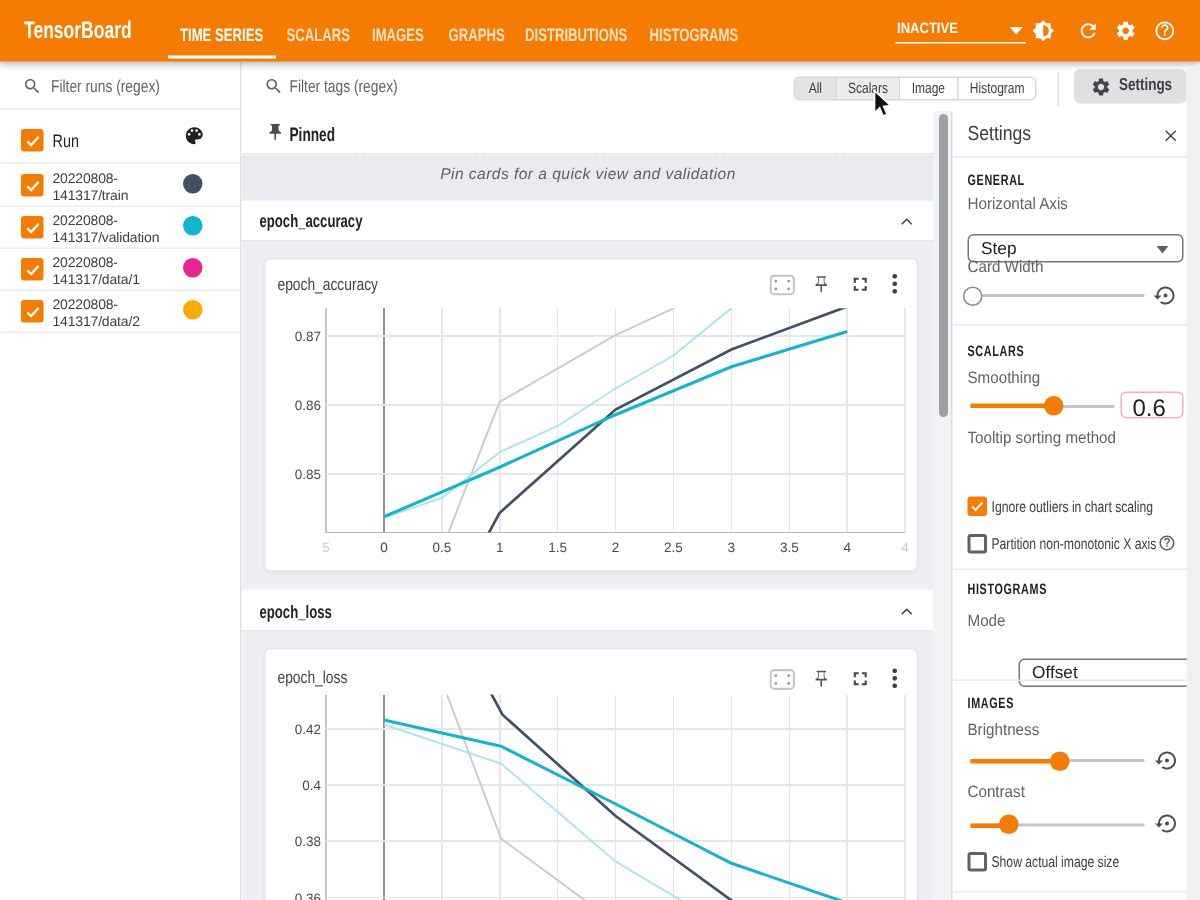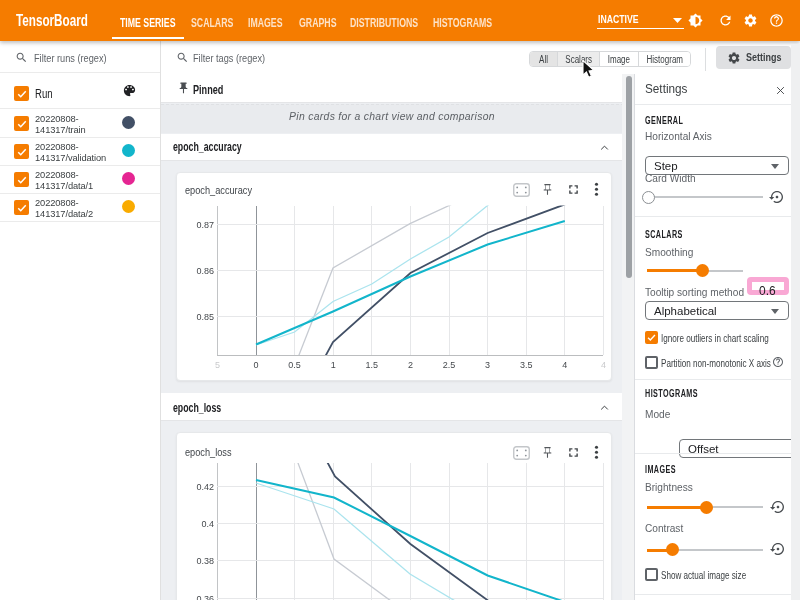--- a/index.html
+++ b/index.html
@@ -57,21 +57,21 @@
 .psel { position:absolute; left:10px; width:144px; height:19px; border:1px solid #72767a; border-radius:4px; background:#fff; font-size:11.5px; color:#202124; padding:3px 0 0 8px; }
 .psel:after { content:""; position:absolute; right:9px; top:7px; border-left:4px solid transparent; border-right:4px solid transparent; border-top:5px solid #5f6368; }
 .pcheck { position:absolute; left:10px; width:13px; height:13px; border-radius:2px; }
 .pcheck.on { background:#f57c00; }
 .pcheck.off { border:2px solid #5f6368; background:#fff; }
 .pchecklabel { position:absolute; left:26px; font-size:10.4px; color:#3c4043; white-space:nowrap; transform:scaleX(0.78); transform-origin:0 0; }
 .slider-track { position:absolute; height:2px; background:#c4c7ca; }
 .slider-fill { position:absolute; height:3px; background:#f57c00; }
 .sthumb { position:absolute; width:13px; height:13px; border-radius:50%; background:#f57c00; }
 .sthumb.empty { background:#fff; border:1.4px solid #8b8f93; }
-#smoothval { position:absolute; left:112px; width:42px; height:18px; border:5px solid #f9a8d4; border-radius:4px; font-size:12px; color:#202124; padding:2.5px 0 0 7px;margin-top:16px; }
+#smoothval { position:absolute; left:112px; width:42px; height:18px; border:1px solid #f9a8d4; border-radius:4px; font-size:16px; color:#202124; padding:2.5px 0 0 7px; }
 </style>
 </head>
 <body>
 <div id="app">
 
 <div id="hdr">
   <div id="logo">TensorBoard</div>
   <div class="tab active" style="left:120px;">TIME SERIES</div>
   <div id="tabline"></div>
   <div class="tab" style="left:190.5px;">SCALARS</div>
@@ -182,21 +182,21 @@
 
 <div id="maincol">
 
   <div class="mrow" style="top:0;width:473px;height:29px;border-bottom:1px solid #e4e5e7;"></div>
   <svg class="abs" style="left:16px;top:7px;" width="13" height="14" viewBox="0 0 24 24">
         <path fill="#494d51" d="M16 9V4h1c.55 0 1-.45 1-1s-.45-1-1-1H7c-.55 0-1 .45-1 1s.45 1 1 1h1v5c0 1.66-1.34 3-3 3v2h5.97v7l1 1 1-1v-7H19v-2c-1.66 0-3-1.34-3-3z"></path>
       </svg>
   <div class="abs" style="left:32px;top:7.5px;font-size:13px;font-weight:700;color:#202124;transform:scaleX(0.7);transform-origin:0 0;">Pinned</div>
 
   <div class="abs" style="left:0;top:30px;width:473px;height:29px;background:#e9ebee;border-top:1px dashed #dfe1e4;"></div>
-  <div class="abs" style="left:0;top:37px;width:462px;text-align:center;font-size:10.4px;letter-spacing:0.3px;font-style:italic;color:#5c6065;">Pin cards for a chart view and comparison</div>
+  <div class="abs" style="left:0;top:37px;width:462px;text-align:center;font-size:10.4px;letter-spacing:0.3px;font-style:italic;color:#5c6065;">Pin cards for a quick view and validation</div>
 
   <div class="sechdr" style="top:59.5px;height:27px;border-bottom:1px solid #e4e5e7;">
         <span style="position:absolute;left:11.5px;top:6.5px;">epoch_accuracy</span>
     <svg class="abs" style="right:13px;top:9px;" width="11" height="10" viewBox="0 0 24 24">
           <path fill="none" stroke="#3c4043" stroke-width="2.4" d="M4 15.5 L12 7.5 L20 15.5"></path>
         </svg>
   </div>
 
   <div class="card" style="top:98px;height:209px;">
     <div class="cardtitle">epoch_accuracy</div>
@@ -348,21 +348,20 @@
         <path fill="#4a4e52" d="M14 12c0-1.1-.9-2-2-2s-2 .9-2 2 .9 2 2 2 2-.9 2-2zm-2-9c-4.97 0-9 4.03-9 9H0l4 4 4-4H5c0-3.87 3.13-7 7-7s7 3.13 7 7-3.13 7-7 7c-1.51 0-2.91-.49-4.06-1.3l-1.42 1.44C8.04 20.3 9.94 21 12 21c4.97 0 9-4.03 9-9s-4.03-9-9-9z"></path>
       </svg>
   <div class="pdiv" style="top:142px;"></div>
   <div class="psec" style="top:155px;">SCALARS</div>
   <div class="plabel" style="top:172px;">Smoothing</div>
   <div class="slider-track" style="left:12px;top:195.5px;width:96px;"></div>
   <div class="slider-fill" style="left:12px;top:195px;width:55px;"></div>
   <div class="sthumb" style="left:60.5px;top:189.5px;"></div>
   <div id="smoothval" style="top:186.5px;">0.6</div>
   <div class="plabel" style="top:212px;">Tooltip sorting method</div>
-  <div class="psel" style="top:227px;">Alphabetical</div>
   <div class="pcheck on" style="top:257px;">
         <svg width="11" height="11" viewBox="0 0 24 24" style="position:absolute;left:1px;top:1px;">
           <path fill="none" stroke="#fff" stroke-width="3" d="M4.5 12.5 l5 5 l10 -11"></path>
         </svg>
       </div>
   <div class="pchecklabel" style="top:259px;">Ignore outliers in chart scaling</div>
   <div class="pcheck off" style="top:282px;"></div>
   <div class="pchecklabel" style="top:284px;">Partition non-monotonic X axis</div>
   <svg class="abs" style="left:137px;top:282px;" width="12" height="12" viewBox="0 0 24 24">
         <path fill="#5f6368" d="M12 2C6.48 2 2 6.48 2 12s4.48 10 10 10 10-4.48 10-10S17.52 2 12 2zm0 18c-4.41 0-8-3.59-8-8s3.59-8 8-8 8 3.59 8 8-3.59 8-8 8zm-1-5h2v2h-2zm1.61-9.96c-2.06-.3-3.88.97-4.43 2.79-.18.58.26 1.17.87 1.17h.2c.41 0 .74-.29.88-.67.32-.89 1.27-1.5 2.3-1.28.95.2 1.65 1.13 1.57 2.1-.1 1.34-1.62 1.63-2.45 2.88-.09.15-.18.32-.25.5-.01.03-.03.05-.04.08-.01.02-.01.04-.02.07-.12.34-.2.75-.2 1.25h2c0-.42.11-.77.28-1.07.02-.03.03-.06.05-.09.08-.14.18-.27.28-.39.01-.01.02-.03.03-.04.1-.12.21-.23.33-.34.96-.91 2.26-1.65 1.99-3.56-.24-1.74-1.61-3.21-3.35-3.47z"></path>

